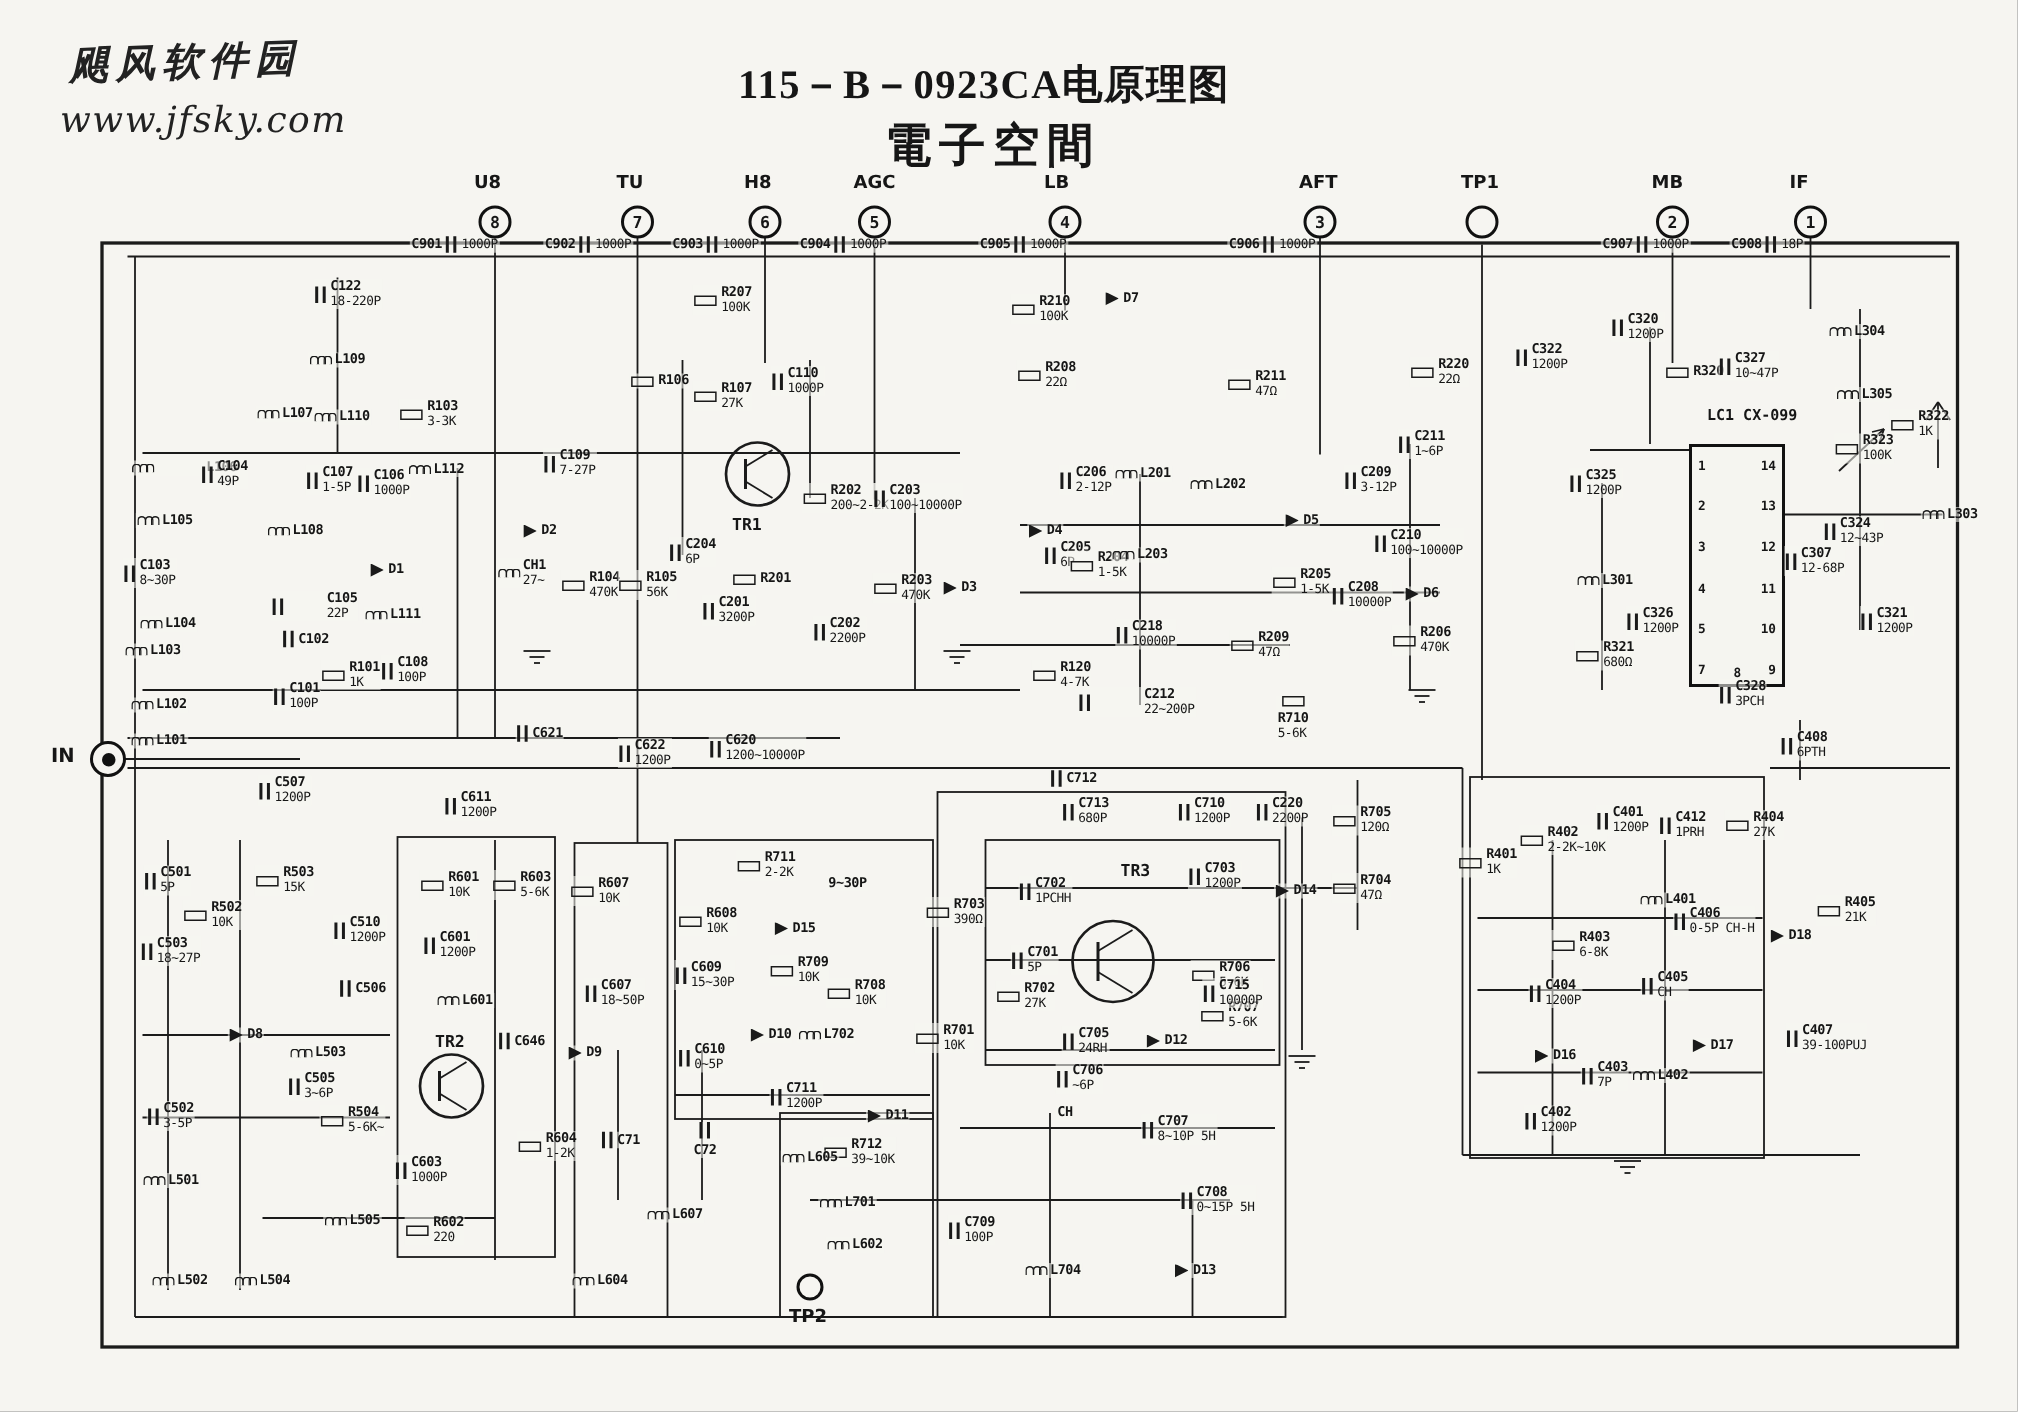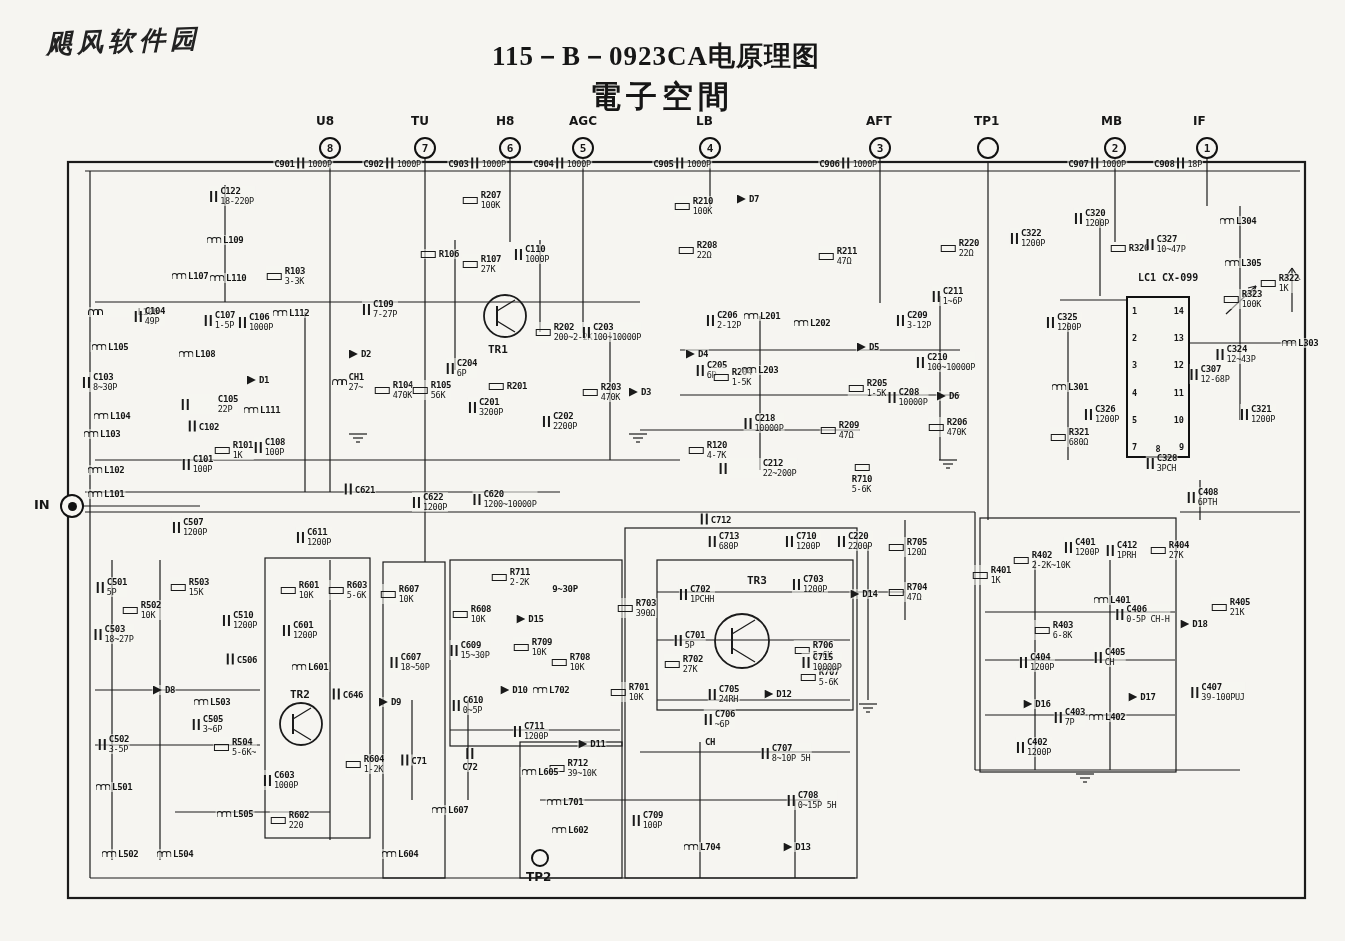--- a/index.html
+++ b/index.html
@@ -51,20 +51,21 @@
   .incirc i{display:block;width:9px;height:9px;border-radius:50%;background:#111;}
   .tpcirc{position:absolute;width:18px;height:18px;border:2px solid #111;border-radius:50%;
       box-sizing:border-box;background:#f6f5f1;z-index:4;}
 </style>
 </head>
 <body>
 
 <div class="sheet" id="sheet">
 
   <div class="wm1">飓风软件园</div>
+  <div class="wm2">www.jfsky.com</div>
   <div class="title">115－B－0923CA电原理图</div>
   <div class="sub">電子空間</div>
 
   <svg class="wires" width="1345" height="941" viewBox="0 0 1345 941" stroke="#1b1b1b" stroke-width="1.2" fill="none">
     <rect x="68" y="162" width="1237" height="736" stroke-width="2.2"></rect>
     <line x1="85" y1="171" x2="1300" y2="171"></line>
 
     <line x1="330" y1="158" x2="330" y2="492"></line>
     <line x1="425" y1="158" x2="425" y2="562"></line>
     <line x1="510" y1="158" x2="510" y2="242"></line>

